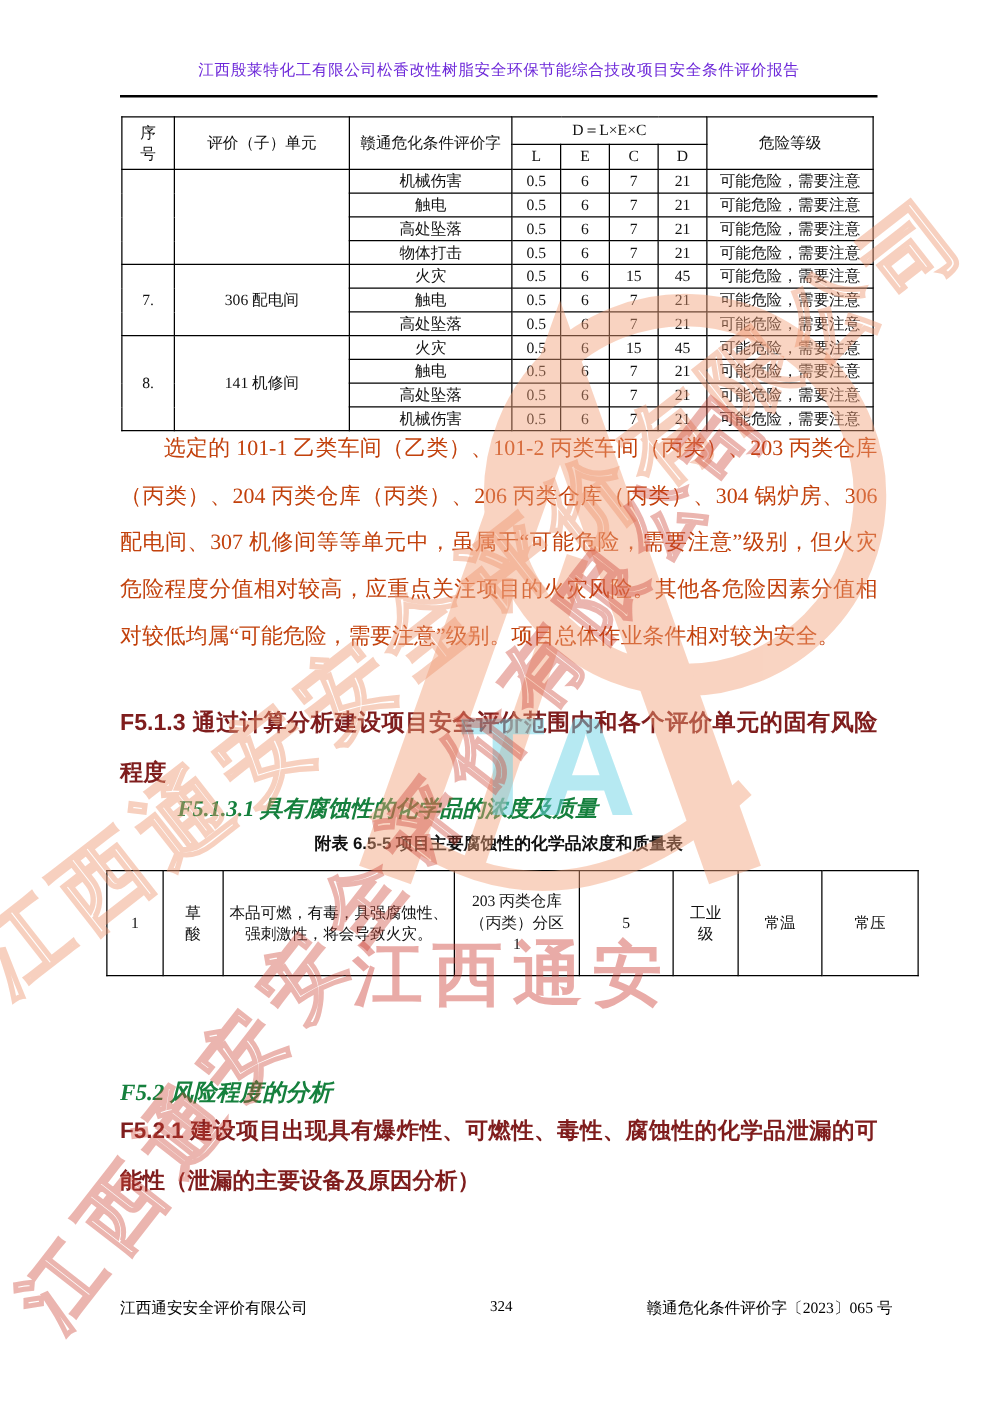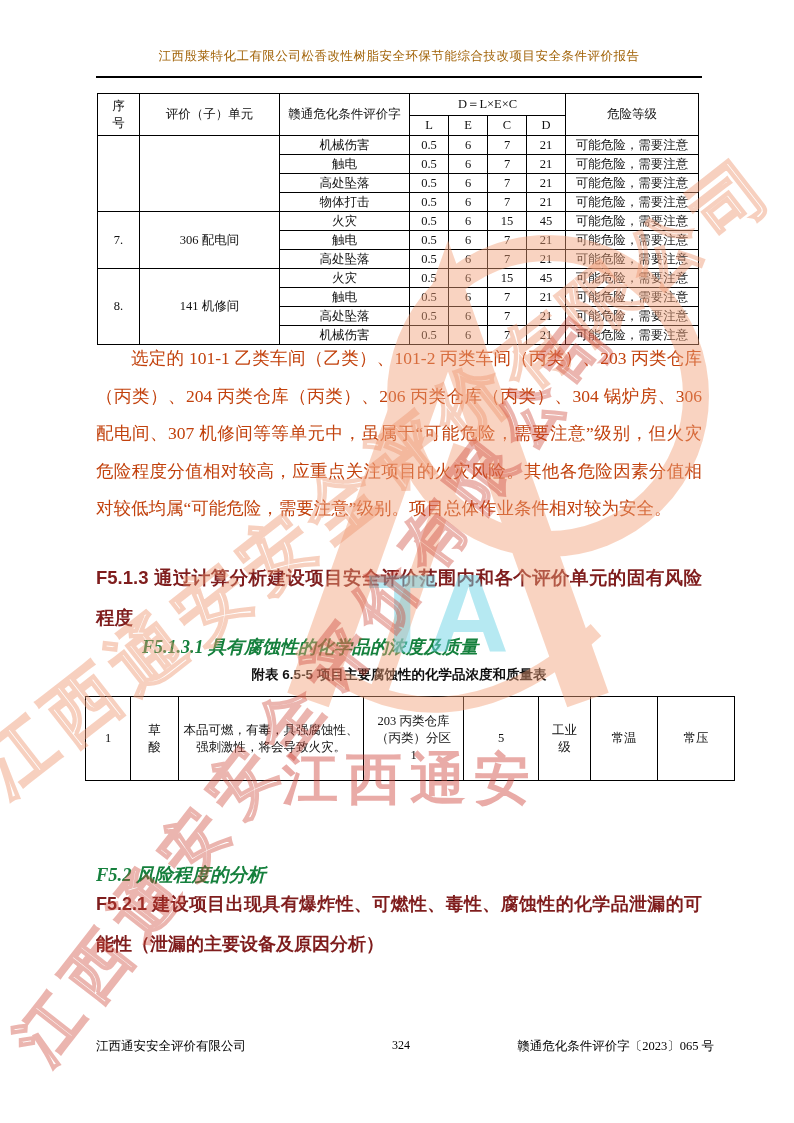--- a/index.html
+++ b/index.html
@@ -3,21 +3,21 @@
 <meta charset="utf-8">
 <style>
   * { margin: 0; padding: 0; box-sizing: border-box; }
   html, body { background: #ffffff; }
   body { width: 794px; height: 1123px; position: relative; overflow: hidden;
          font-family: "Liberation Serif", serif; color: #111; }
   .page { position: absolute; inset: 0; background: #fff; }
 
   
   .doc-header { position: absolute; top: 48px; left: 96px; width: 606px; text-align: center;
-                font-size: 12.5px; letter-spacing: 0.5px; color: #a16207; z-index: 2; }
+                font-size: 12.5px; letter-spacing: 0.5px; color: #6d28d9; z-index: 2; }
   .header-rule { position: absolute; top: 76px; left: 96px; width: 606px; height: 2px;
                  background: #000; z-index: 2; }
 
   
   table { border-collapse: collapse; table-layout: fixed; background: transparent; }
   td, th { border: 1px solid #000; text-align: center; vertical-align: middle;
            font-weight: normal; font-size: 12.5px; line-height: 17px; overflow: hidden; }
   .t1 { position: absolute; top: 93px; left: 97px; width: 601px; z-index: 2; }
   .t1 { border: 1.5px solid #000; }
   .t1 tr.hdr1 td { height: 22px; }

